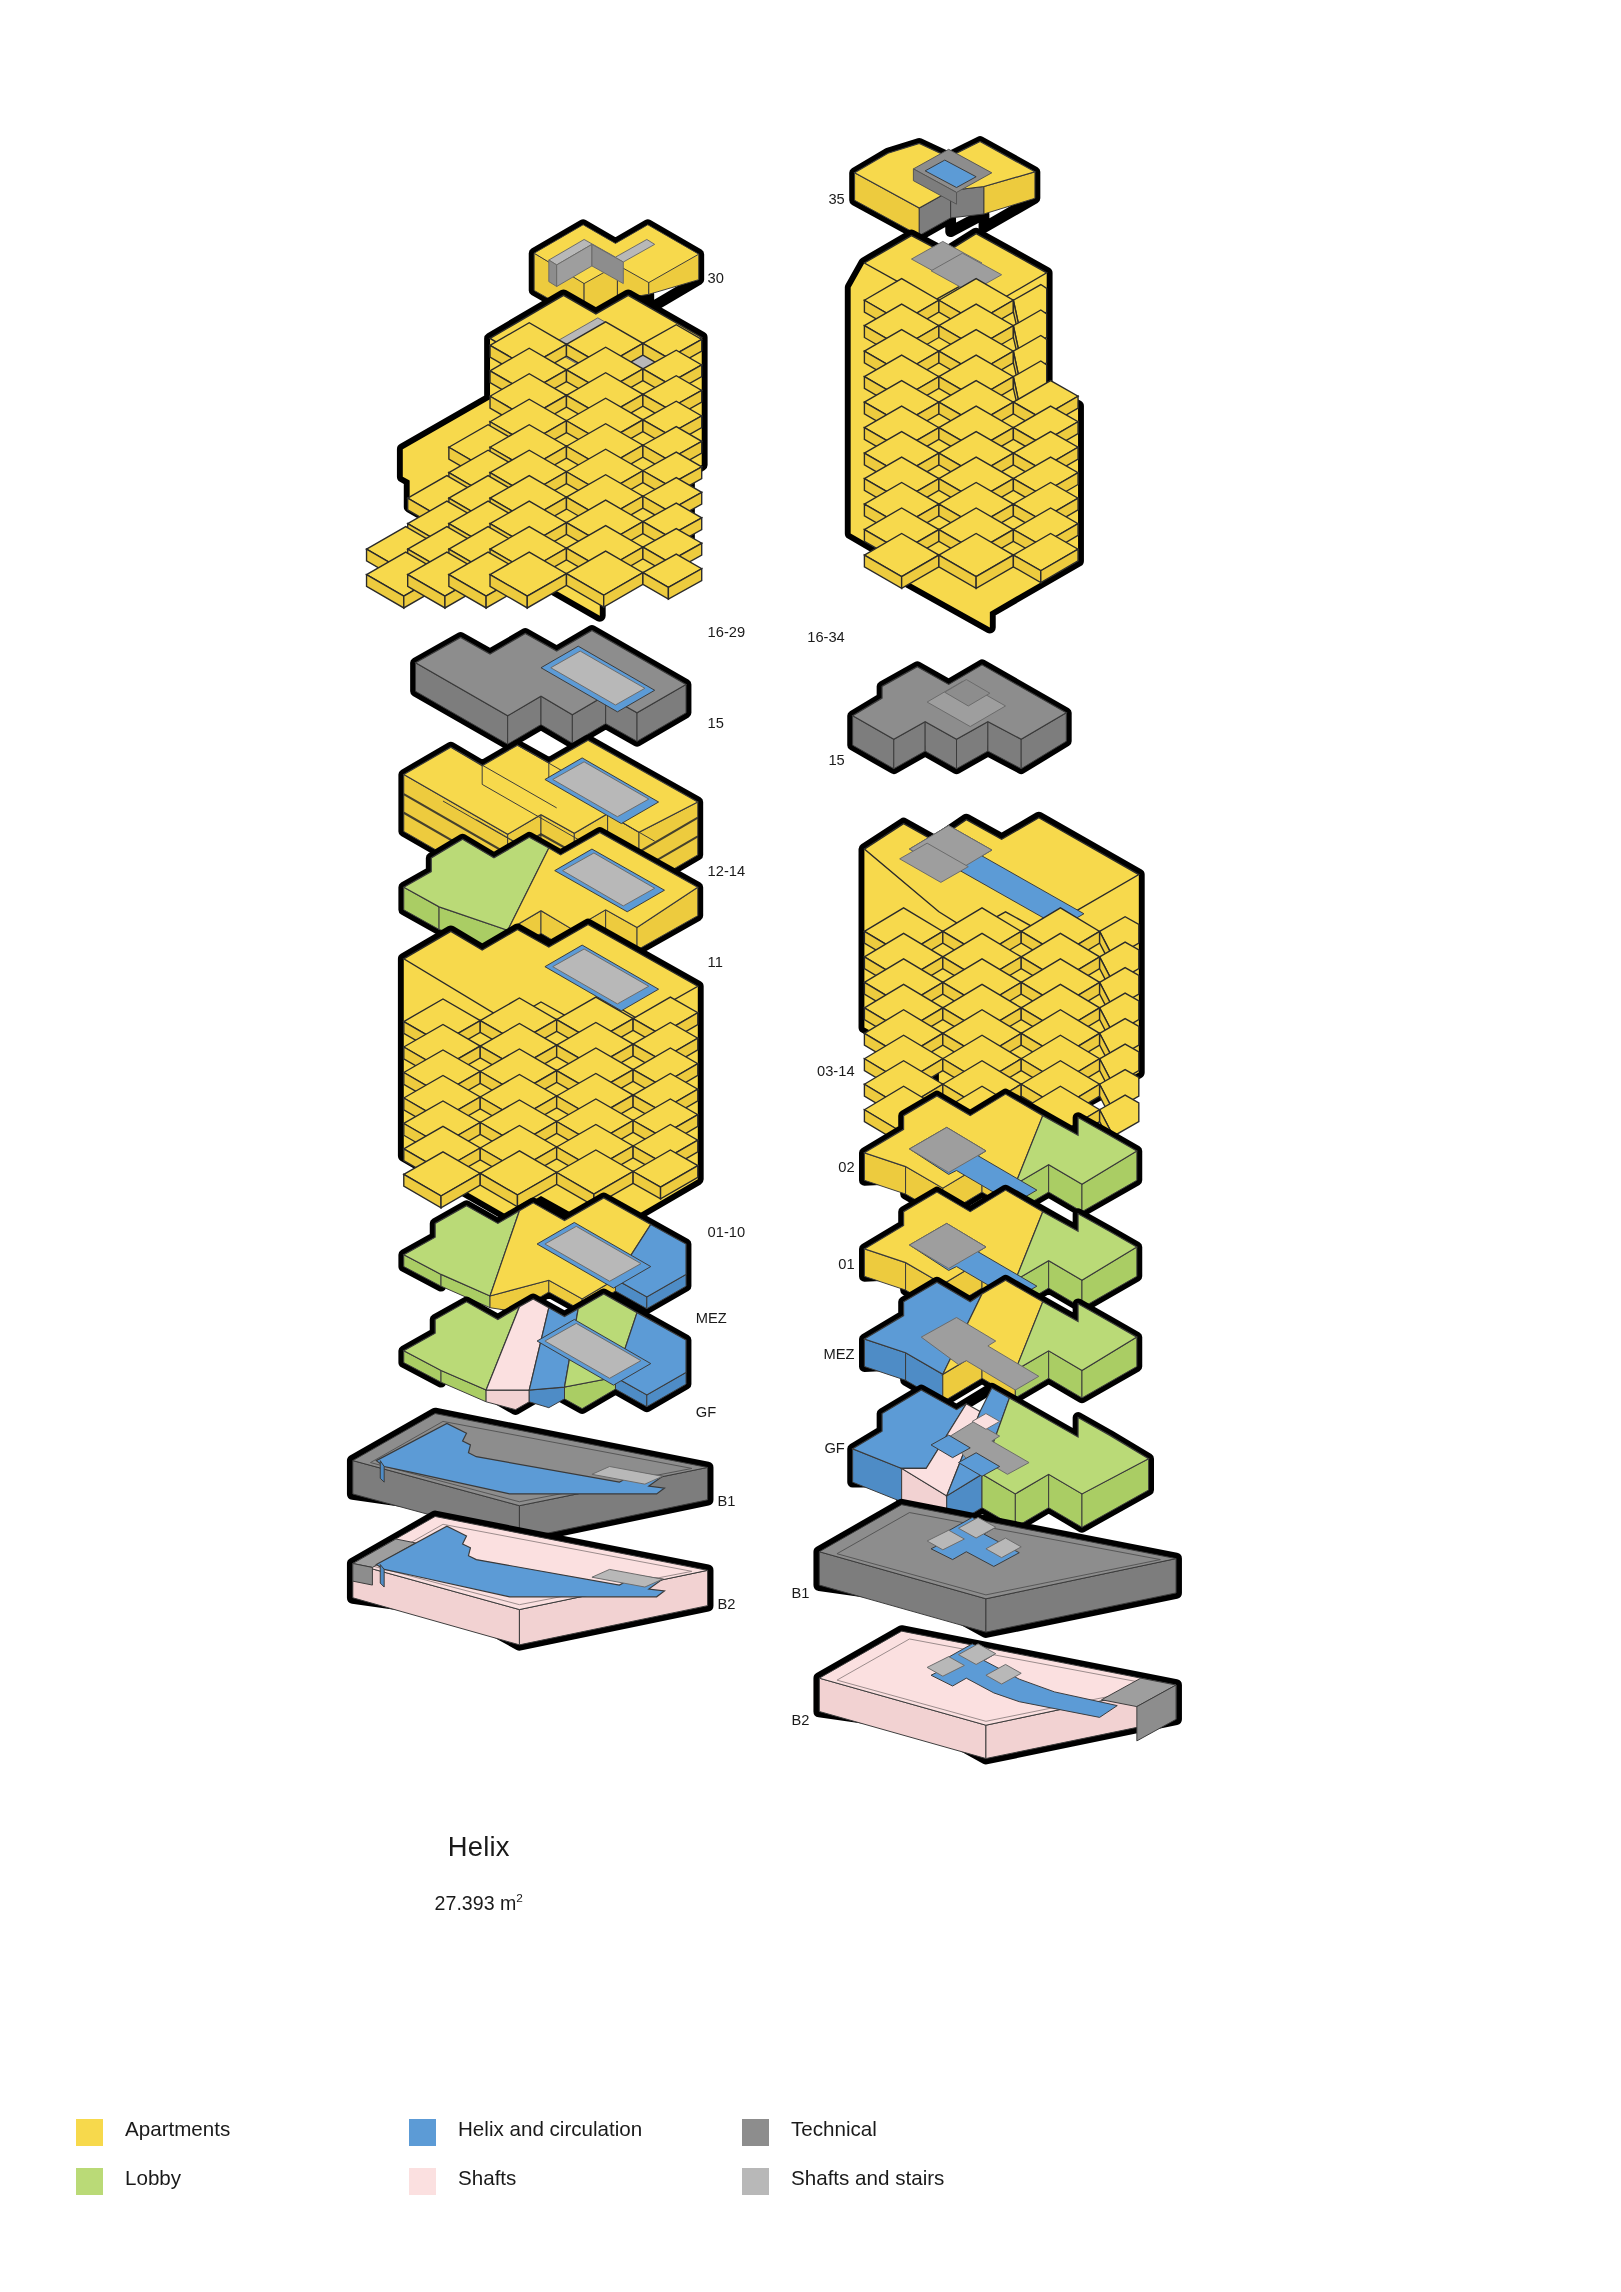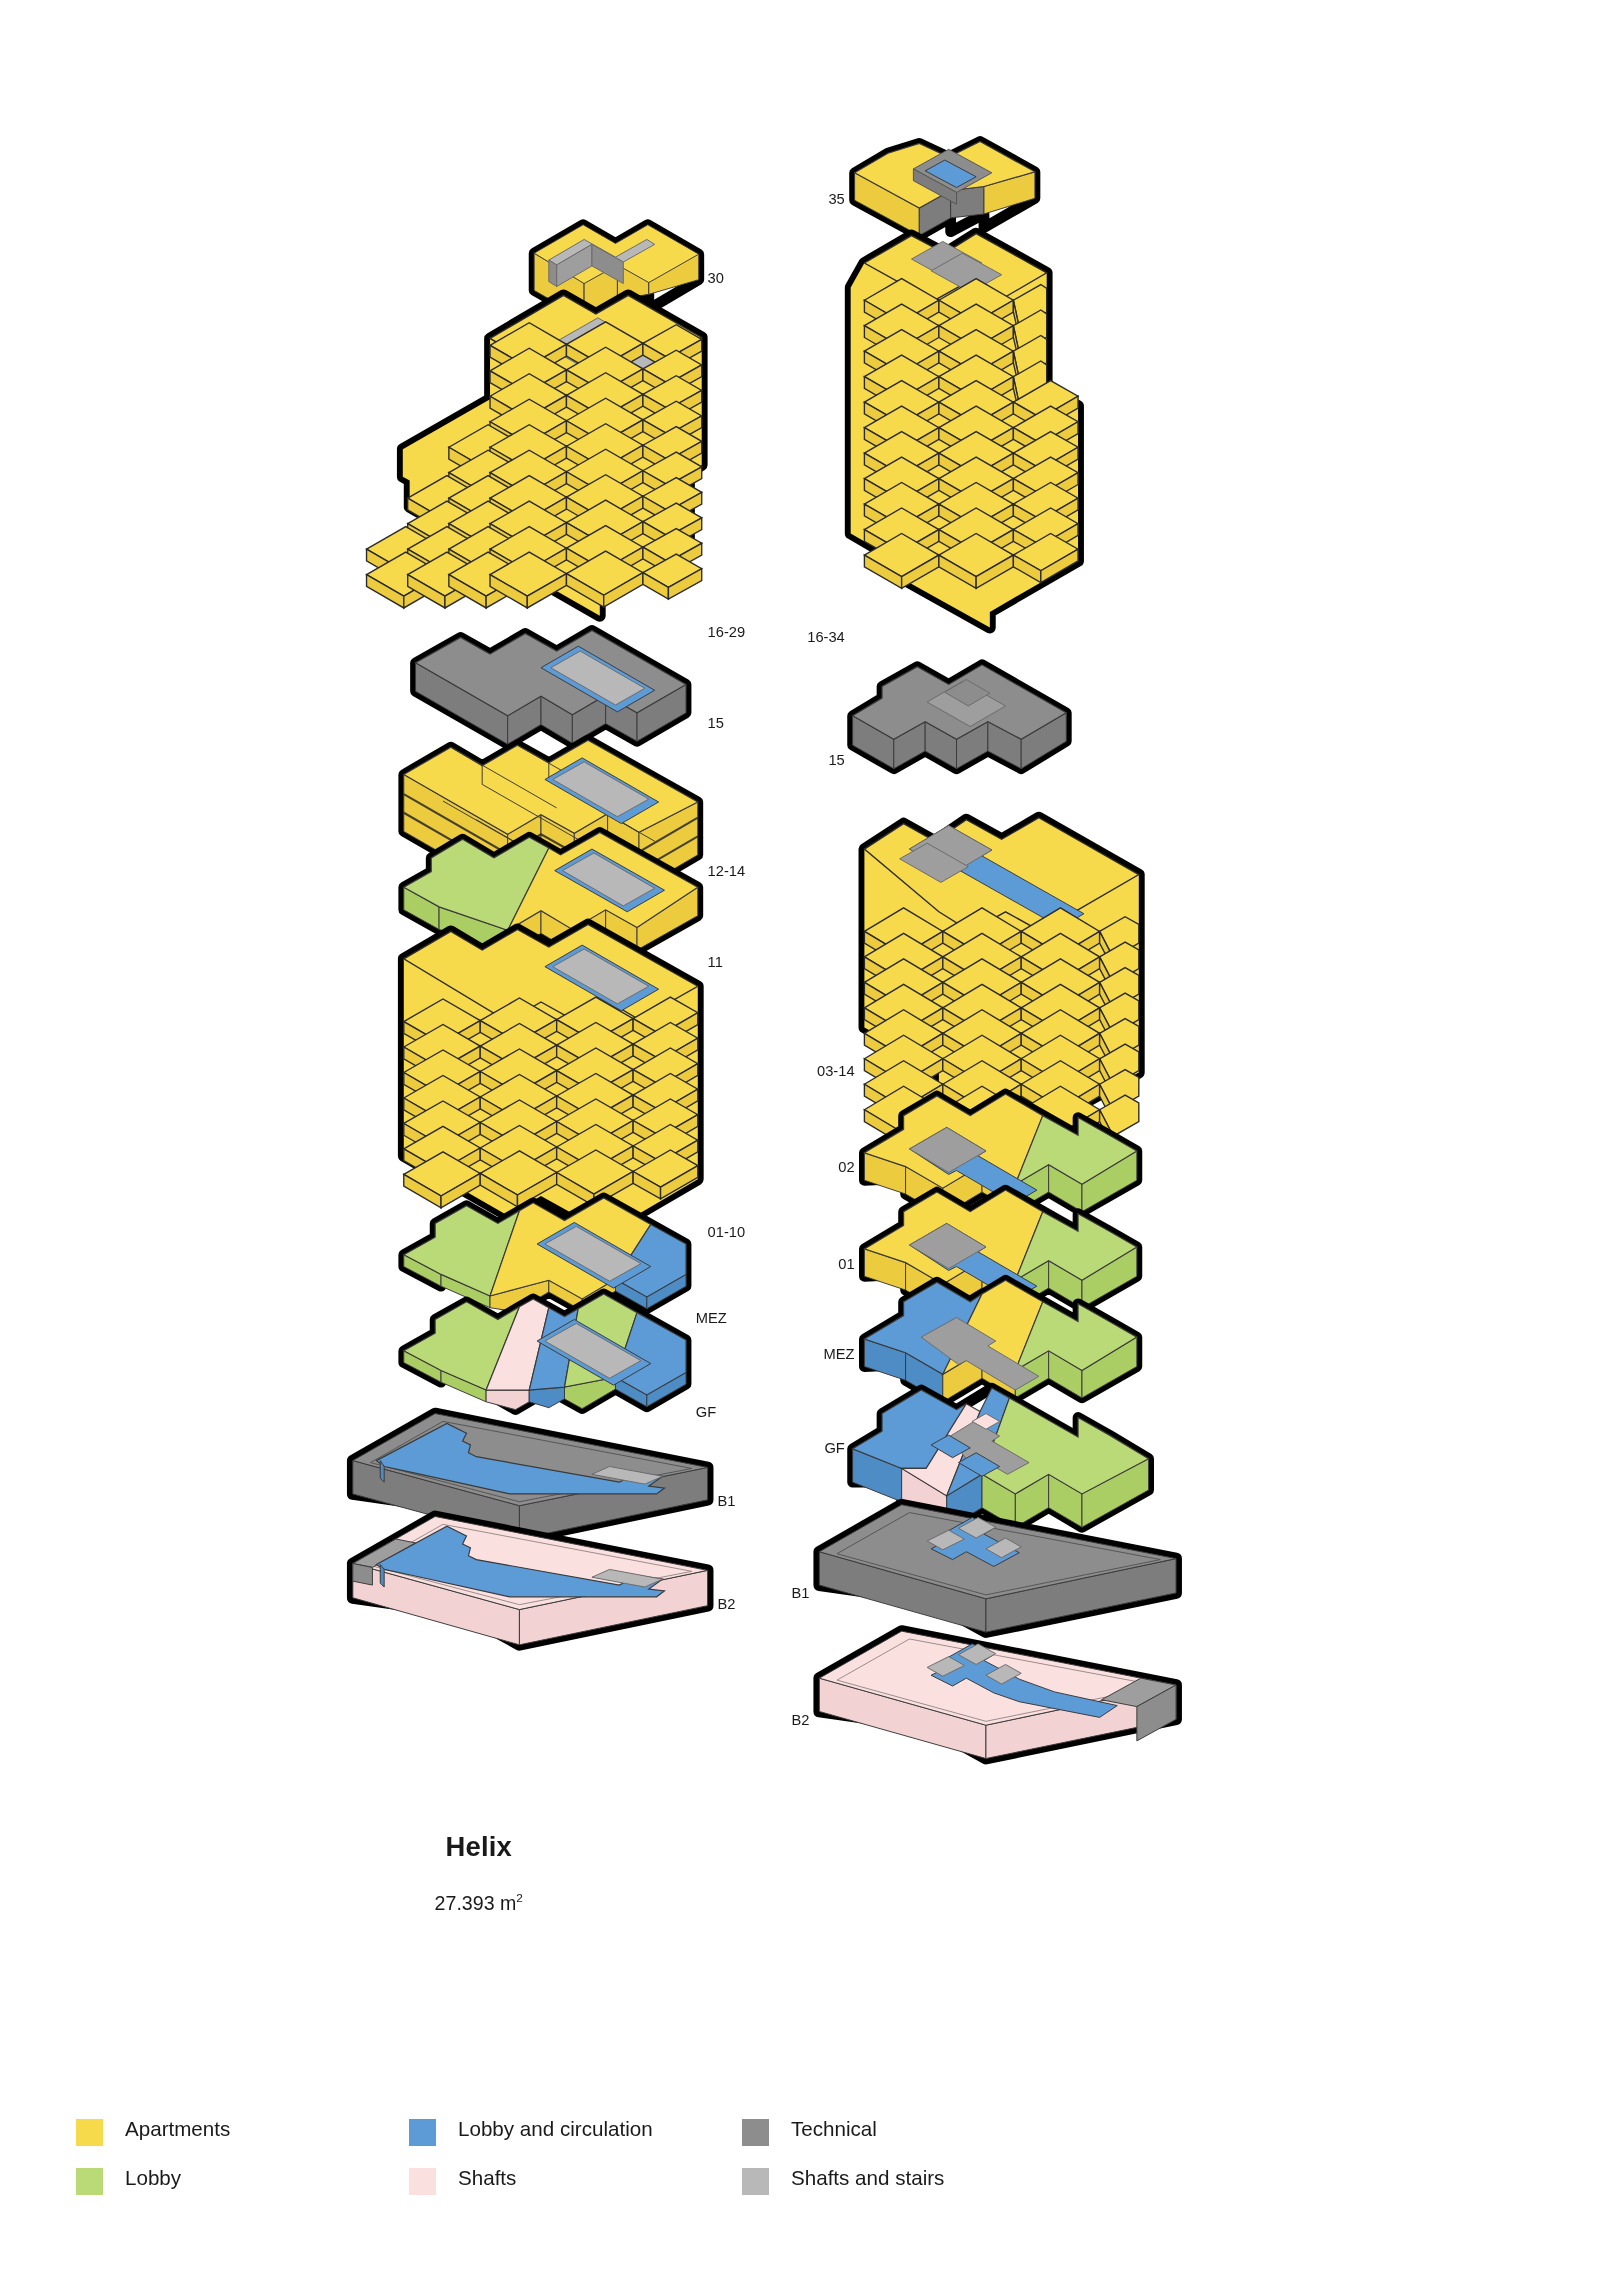--- a/index.html
+++ b/index.html
@@ -21,21 +21,21 @@
 
   
   .captions{
     position:absolute;left:0;top:1831px;width:1621px;
     display:flex;
   }
   .cap-col{width:50%;text-align:center;}
   .cap-col.left{padding-left:147px;box-sizing:border-box;}
   .cap-col.right{padding-right:255px;box-sizing:border-box;}
   .cap-title{
-    font-size:27.4px;font-weight:700;color:#1a1a1a;
+    font-size:27.4px;font-weight:400;color:#1a1a1a;
     letter-spacing:0.2px;margin:0 0 27.4px 0;
   }
   .cap-line{font-size:19.6px;line-height:1.35;color:#1a1a1a;}
   .cap-line sup{font-size:11.8px;vertical-align:super;}
 
   
   .legend{
     position:absolute;left:76px;top:2119px;width:1078px;
     display:grid;
     grid-template-columns:333px 333px 333px;
@@ -916,21 +916,21 @@
   </div>
 </div>
 
 <div class="legend">
   <div class="leg-item">
     <span class="leg-sw" style="background:#f7d94c"></span>
     <span class="leg-txt">Apartments</span>
   </div>
   <div class="leg-item">
     <span class="leg-sw" style="background:#5c9bd6"></span>
-    <span class="leg-txt">Lobby and circulation</span>
+    <span class="leg-txt">Helix and circulation</span>
   </div>
   <div class="leg-item">
     <span class="leg-sw" style="background:#8d8d8d"></span>
     <span class="leg-txt">Technical</span>
   </div>
   <div class="leg-item">
     <span class="leg-sw" style="background:#bada77"></span>
     <span class="leg-txt">Lobby</span>
   </div>
   <div class="leg-item">

